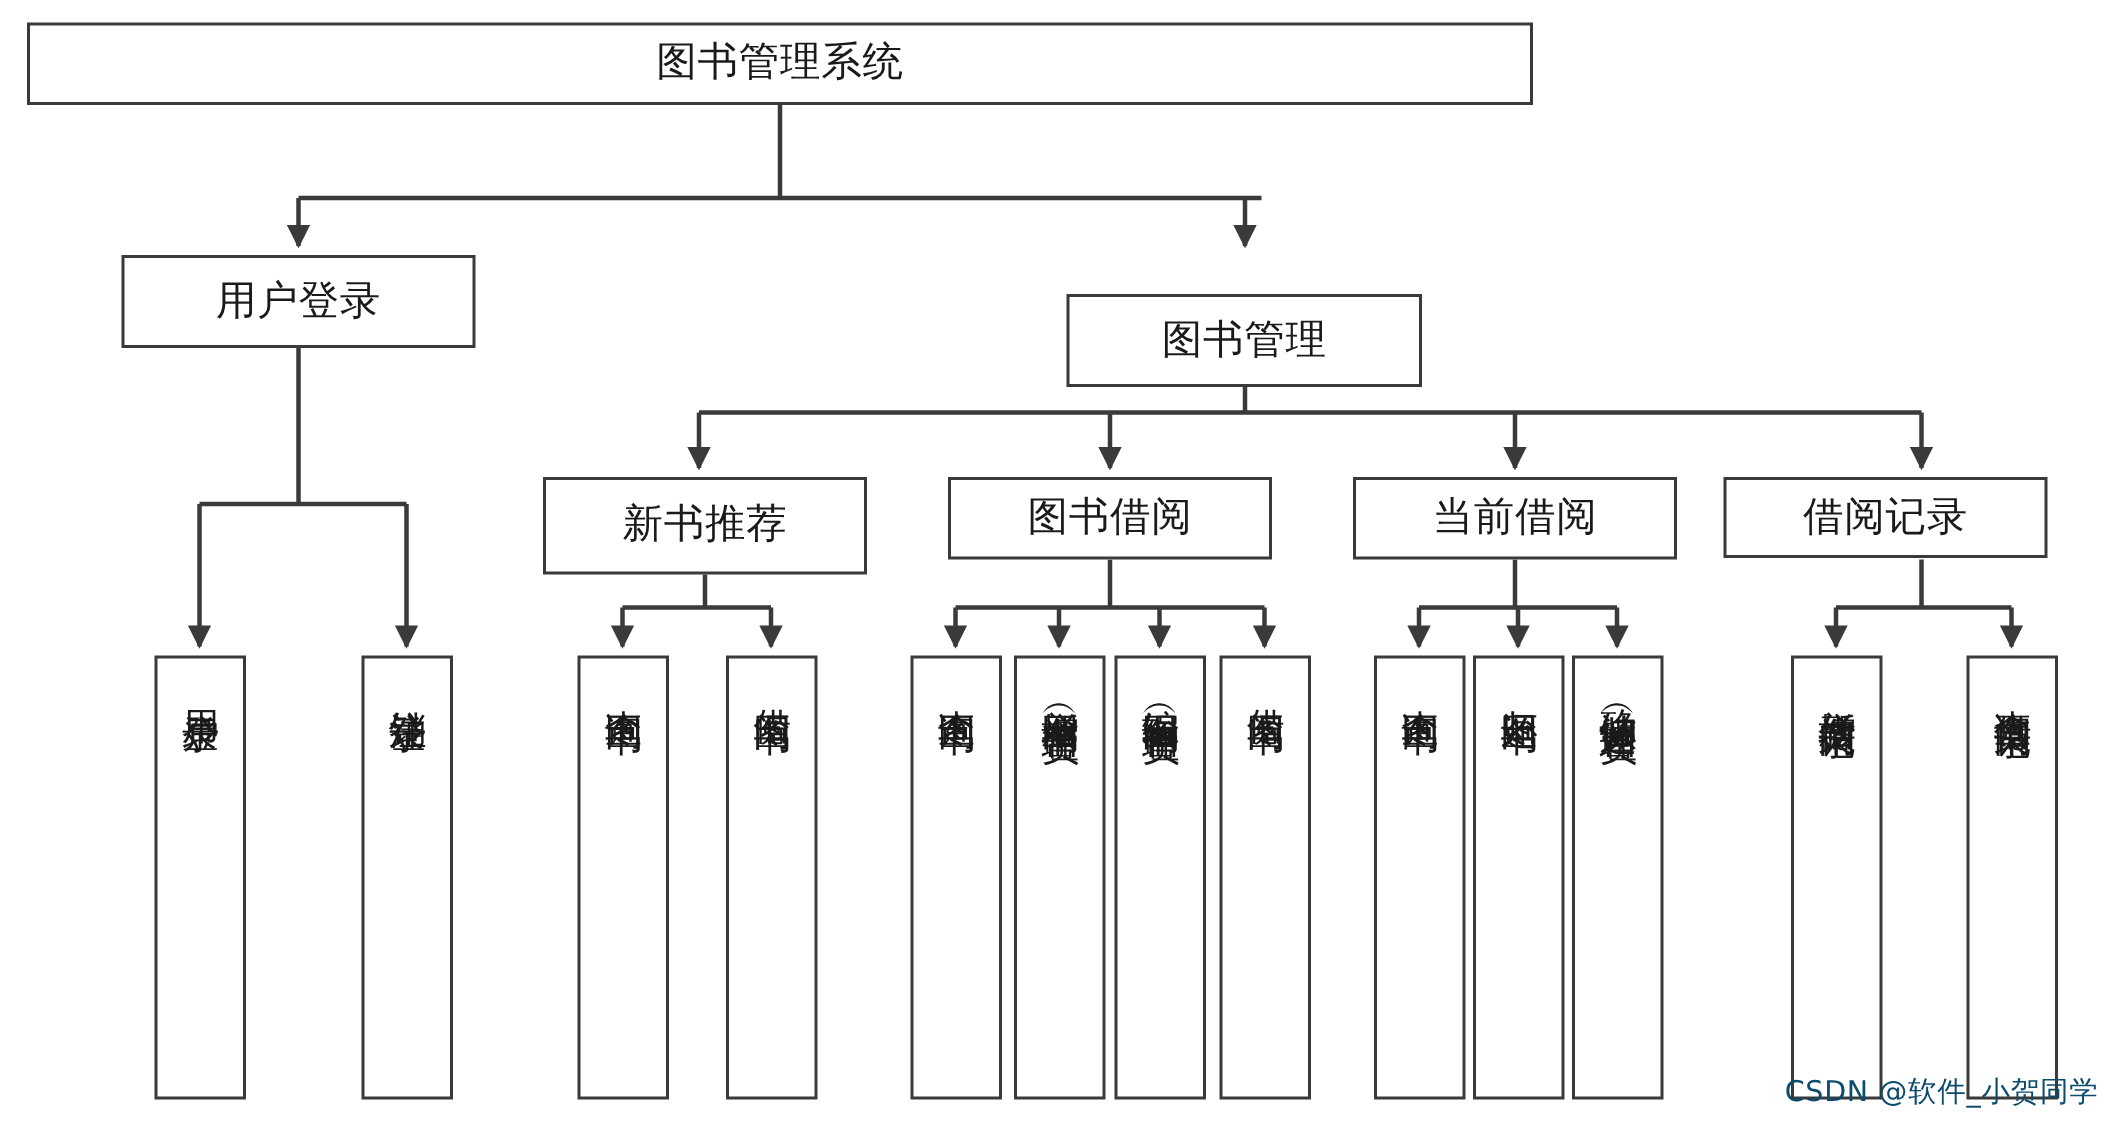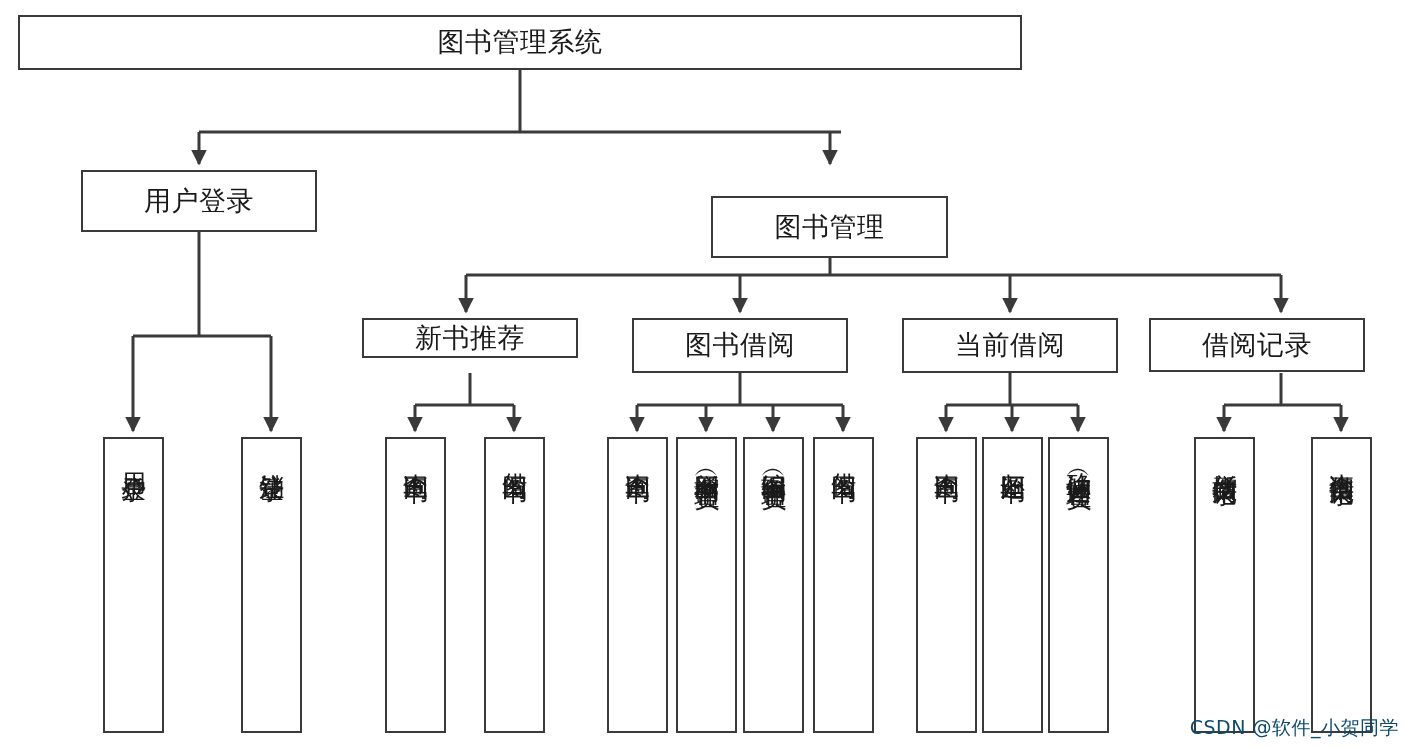--- a/index.html
+++ b/index.html
@@ -128,21 +128,21 @@
     <span class="node-label">图书管理系统</span>
   </div>
 
   <div class="node horizontal" style="left:81px; top:170px; width:236px; height:62px;">
     <span class="node-label">用户登录</span>
   </div>
   <div class="node horizontal" style="left:711px; top:170px; width:237px; height:62px;margin-top:26px;">
     <span class="node-label">图书管理</span>
   </div>
 
-  <div class="node horizontal" style="left:362px; top:318px; width:216px; height:40px;">
+  <div class="node horizontal" style="left:362px; top:318px; width:216px; height:65px;">
     <span class="node-label">新书推荐</span>
   </div>
   <div class="node horizontal" style="left:632px; top:318px; width:216px; height:55px;">
     <span class="node-label">图书借阅</span>
   </div>
   <div class="node horizontal" style="left:902px; top:318px; width:216px; height:55px;">
     <span class="node-label">当前借阅</span>
   </div>
   <div class="node horizontal" style="left:1149px; top:318px; width:216px; height:54px;">
     <span class="node-label">借阅记录</span>

